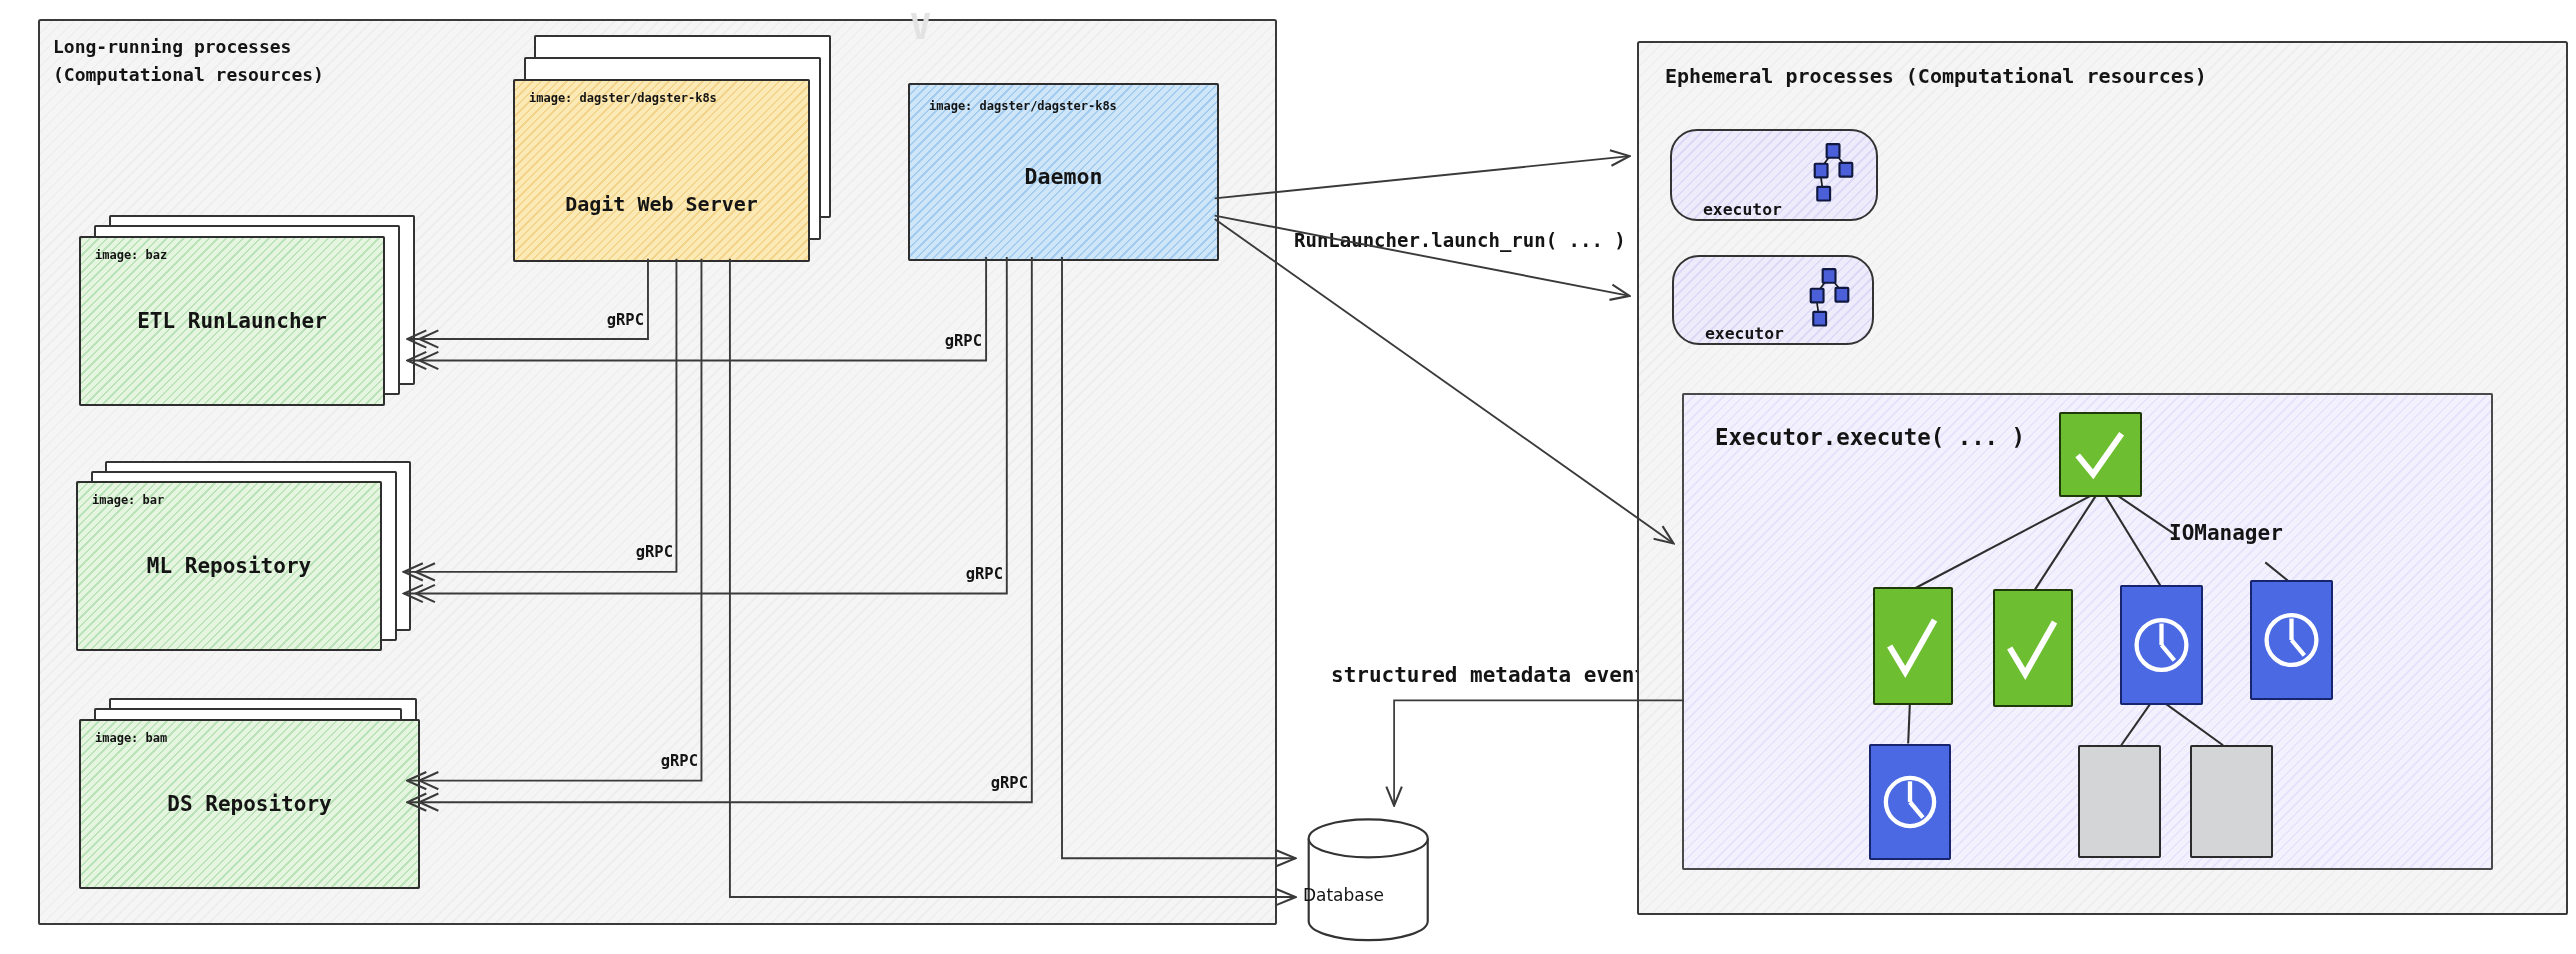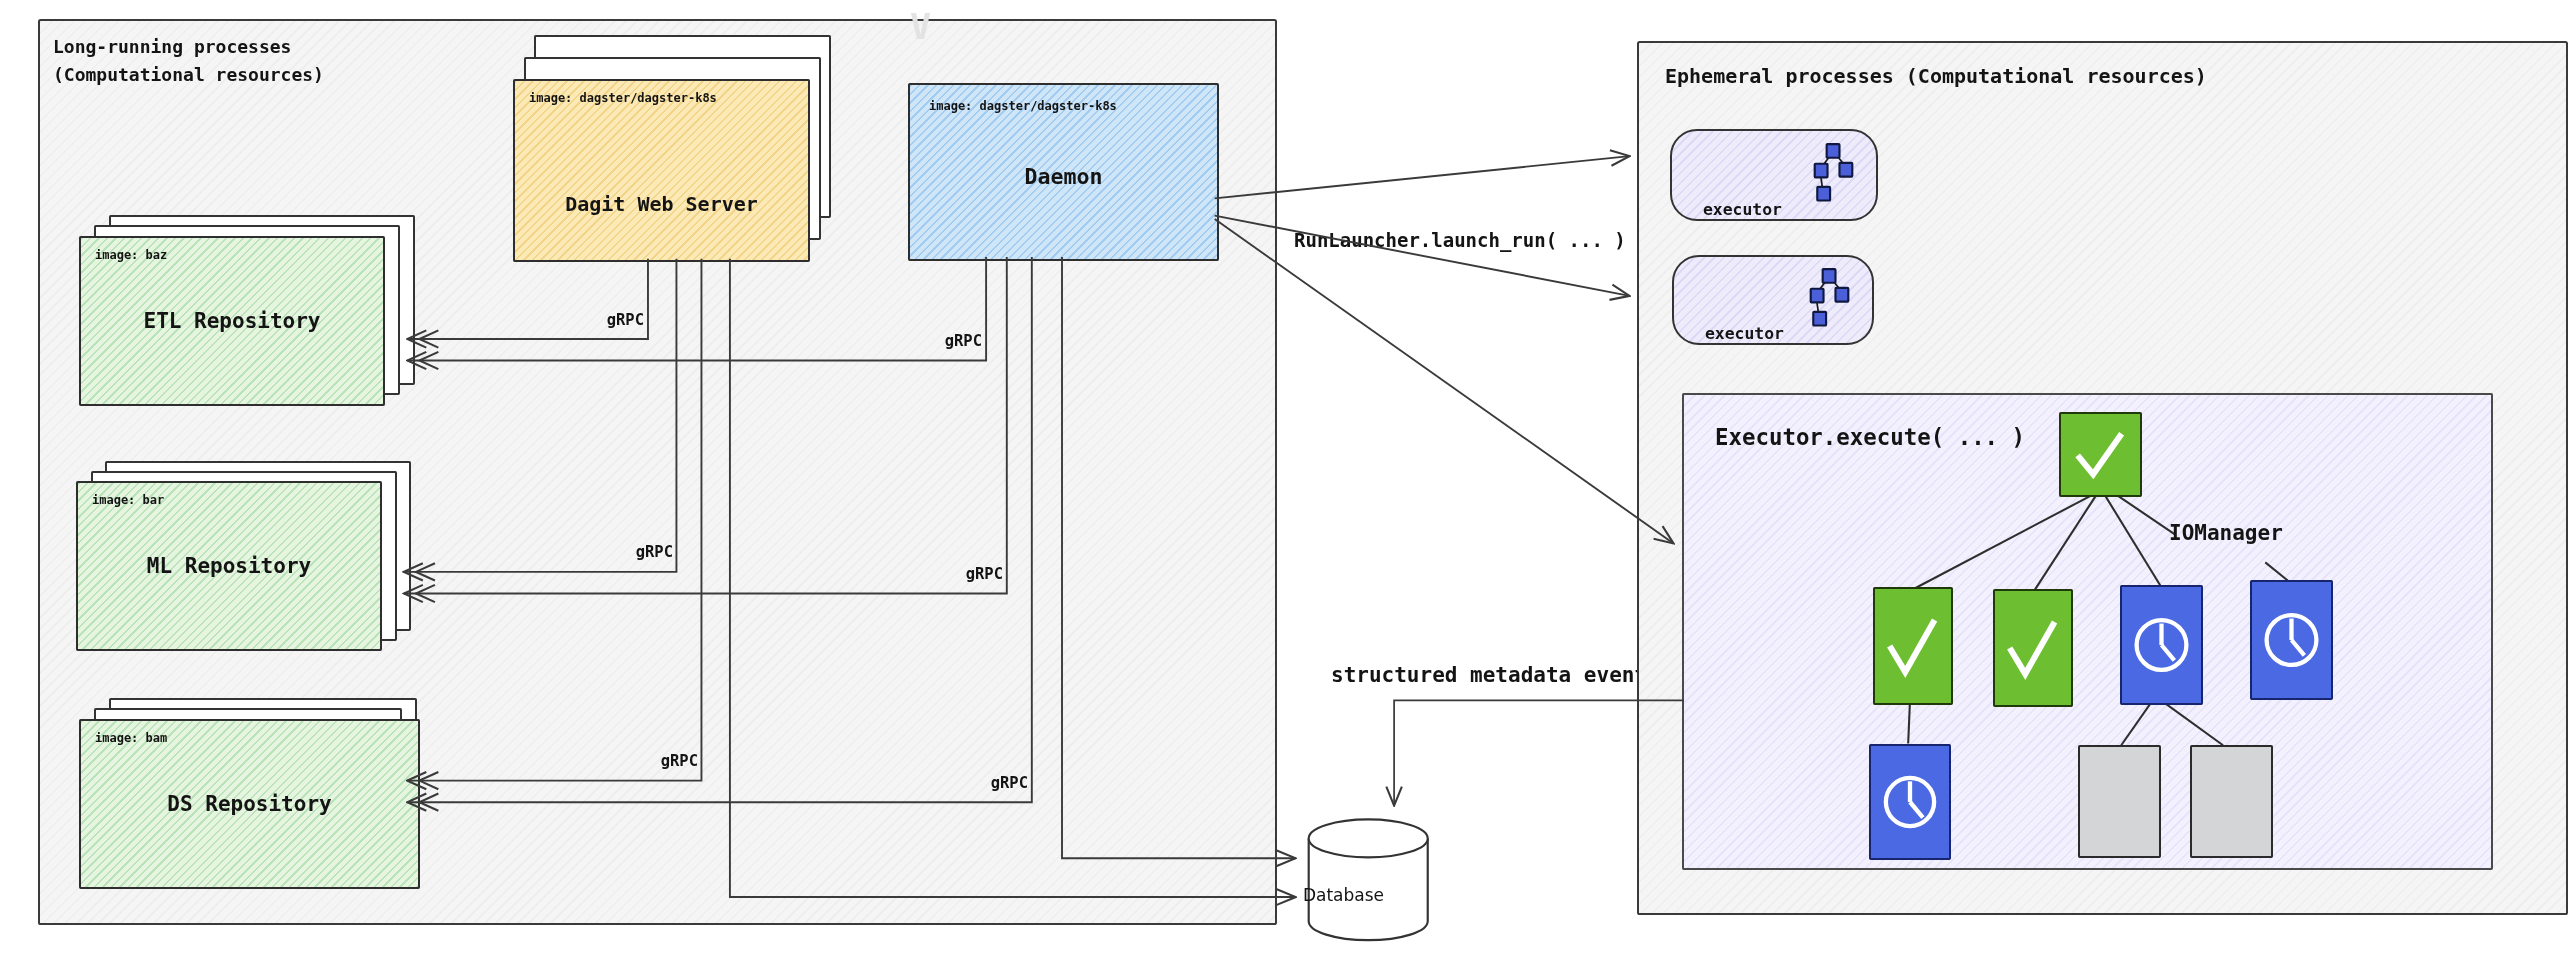--- a/index.html
+++ b/index.html
@@ -57,21 +57,21 @@
 
   <div class="v-mark">V</div>
 
   <div class="panel" style="left:38px;top:19px;width:1235px;height:902px;"></div>
   <div class="panel-title" style="left:53px;top:33px;font-size:18px;"><span>Long-running processes</span><br><span>(Computational resources)</span></div>
 
   <div class="card" style="left:109px;top:215px;width:302px;height:166px;"></div>
   <div class="card" style="left:94px;top:225px;width:302px;height:166px;"></div>
   <div class="card front fill-green" style="left:79px;top:236px;width:302px;height:166px;z-index:2;">
     <div class="img-label">image: baz</div>
-    <div class="box-name" style="font-size:21px;">ETL Repository</div>
+    <div class="box-name" style="font-size:21px;">ETL RunLauncher</div>
   </div>
 
   <div class="card" style="left:105px;top:461px;width:302px;height:166px;"></div>
   <div class="card" style="left:91px;top:471px;width:302px;height:166px;"></div>
   <div class="card front fill-green" style="left:76px;top:481px;width:302px;height:166px;z-index:2;">
     <div class="img-label">image: bar</div>
     <div class="box-name" style="font-size:21px;text-align:center;">ML Repository</div>
   </div>
 
   <div class="card" style="left:109px;top:698px;width:304px;height:166px;"></div>

